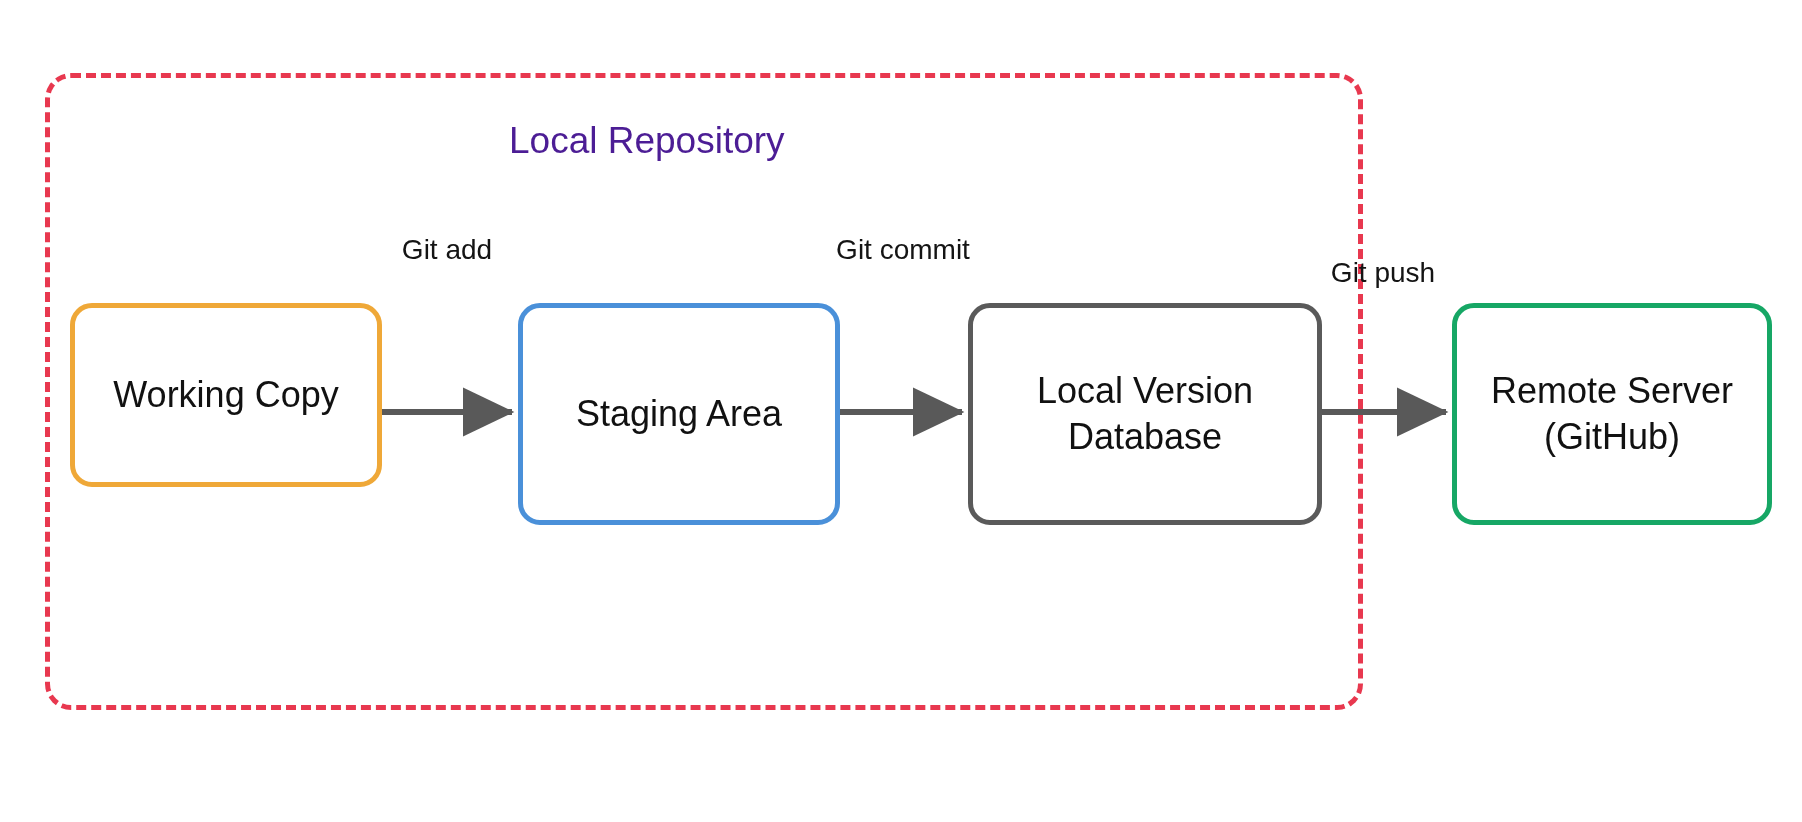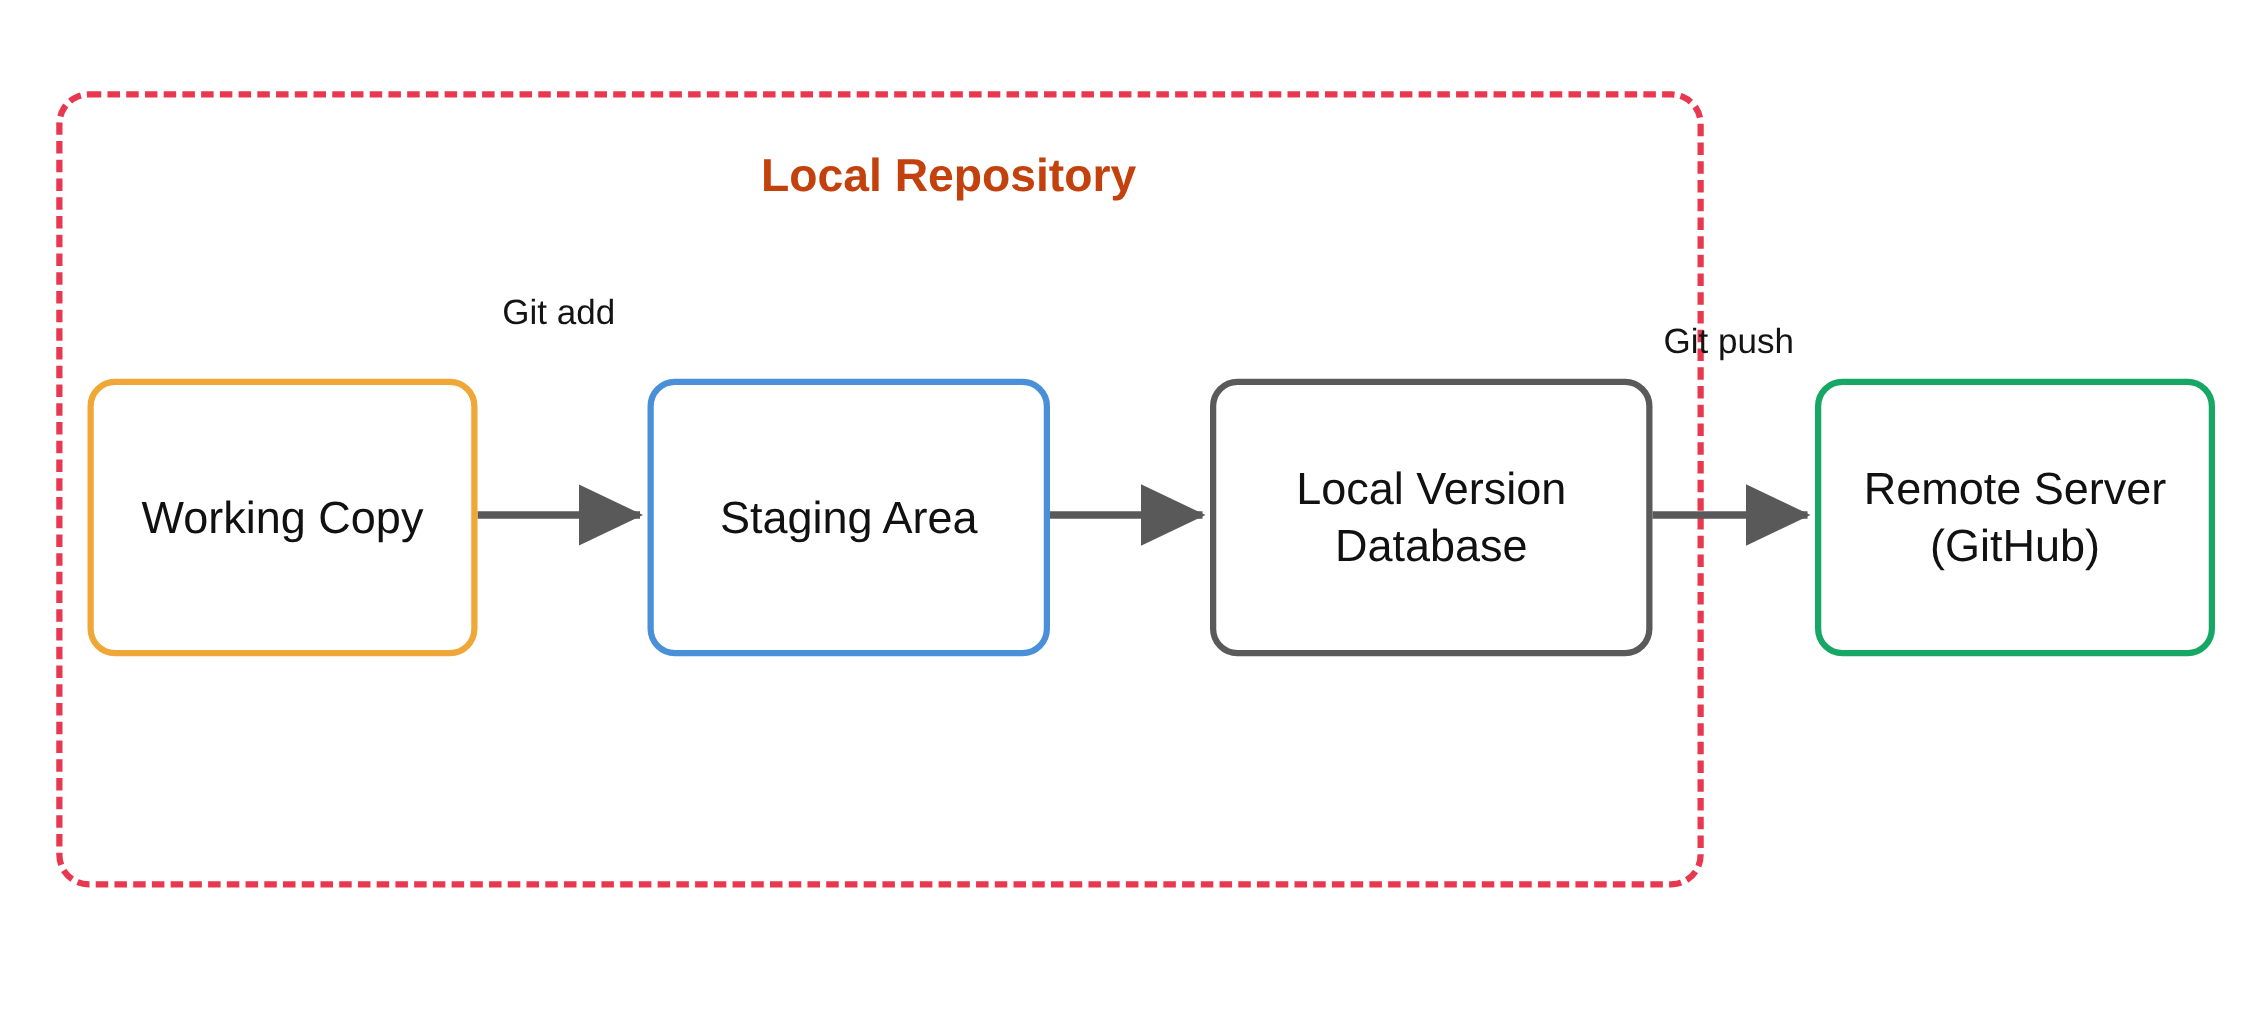--- a/index.html
+++ b/index.html
@@ -35,26 +35,25 @@
     border-radius: 26px;
     box-sizing: border-box;
     background: transparent;
   }
   
   .group-title {
     position: absolute;
     left: 509px;
     top: 118px;
     width: 400px;
-    text-align: right;
+    text-align: left;
     font-size: 37px;
-    color: #c2410c;
+    color: #4c1d95;
     line-height: 46px;
     white-space: nowrap;
-    font-weight: bold;
   }
   
   .node {
     position: absolute;
     box-sizing: border-box;
     background: #ffffff;
     border-radius: 22px;
     border-style: solid;
     border-width: 5px;
     display: flex;
@@ -63,21 +62,21 @@
     text-align: center;
   }
   .node-label {
     font-size: 36px;
     color: #111111;
     line-height: 46px;
     padding: 0 10px;
     white-space: pre-line;
   }
   #node-working-copy {
-    left: 70px;  top: 303px;  width: 312px; height: 222px;
+    left: 70px;  top: 303px;  width: 312px; height: 184px;
     border-color: #efa838;
   }
   #node-staging-area {
     left: 518px; top: 303px;  width: 322px; height: 222px;
     border-color: #4a90d9;
   }
   #node-local-version-db {
     left: 968px; top: 303px;  width: 354px; height: 222px;
     border-color: #5a5a5a;
   }
@@ -119,20 +118,21 @@
     </g>
     <g>
       <line x1="840" y1="412" x2="962" y2="412" stroke="#595959" stroke-width="6" marker-end="url(#arrowhead)"></line>
     </g>
     <g>
       <line x1="1322" y1="412" x2="1446" y2="412" stroke="#595959" stroke-width="6" marker-end="url(#arrowhead)"></line>
     </g>
   </svg>
 
   <div class="edge-label" id="edge-label-git-add">Git add</div>
+  <div class="edge-label" id="edge-label-git-commit">Git commit</div>
   <div class="edge-label" id="edge-label-git-push">Git push</div>
 
   <div class="node" id="node-working-copy">
     <span class="node-label">Working Copy</span>
   </div>
 
   <div class="node" id="node-local-version-db">
     <span class="node-label">Local Version
 Database</span>
   </div>

